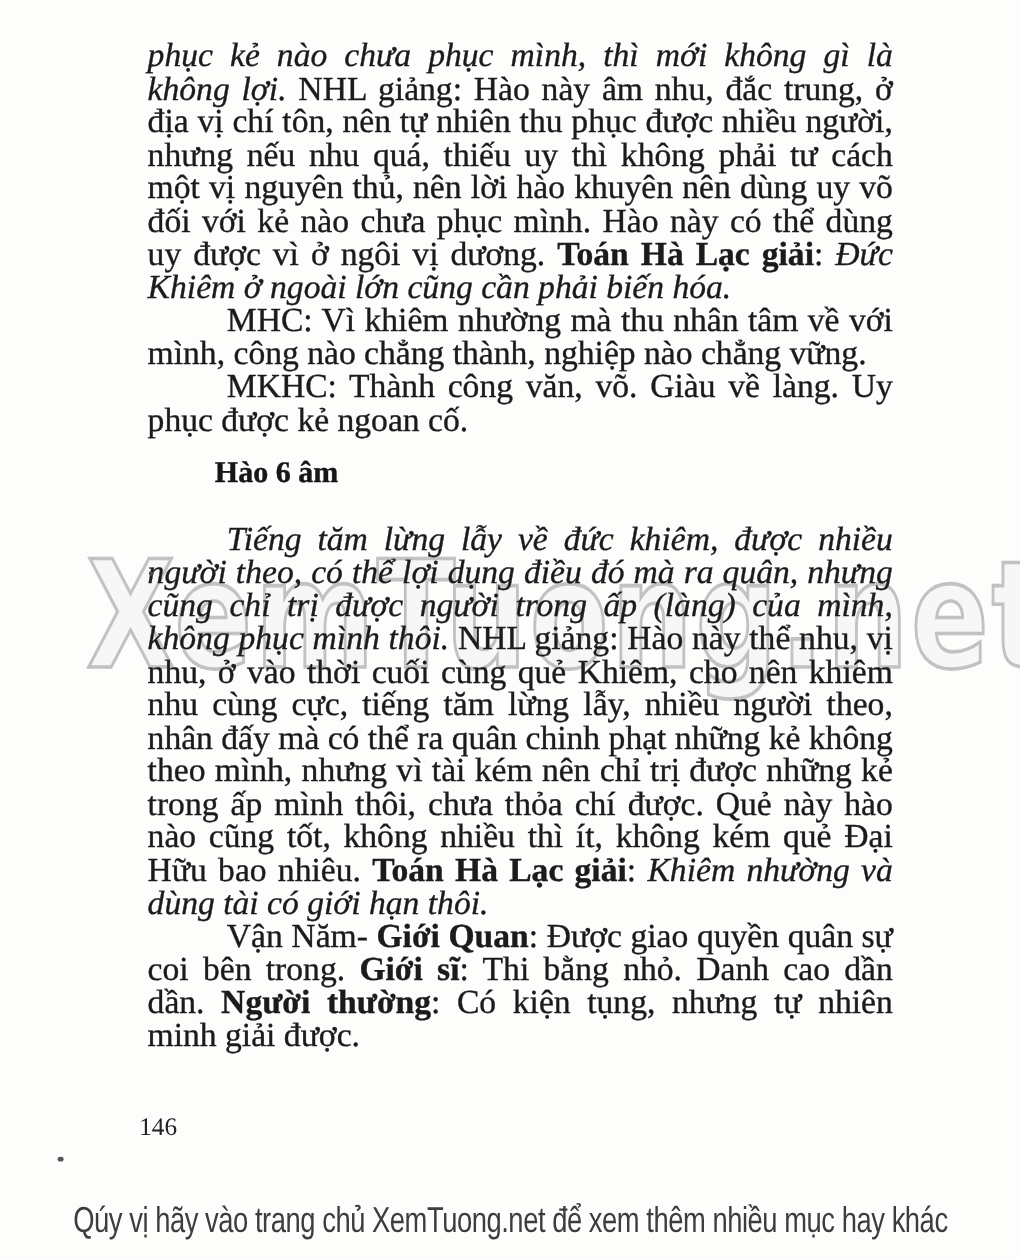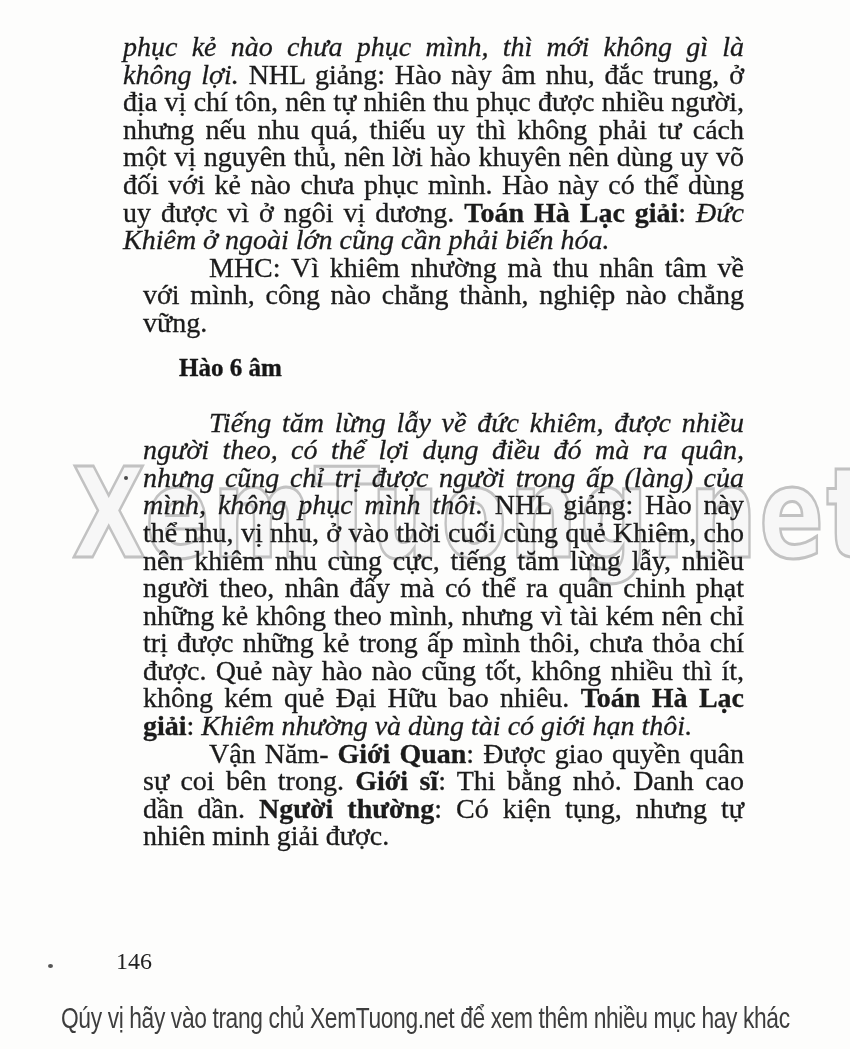--- a/index.html
+++ b/index.html
@@ -15,21 +15,21 @@
     position:absolute;left:123px;top:33px;width:621px;z-index:2;
   }
   .para{
     margin:0;
     font-size:28px;
     line-height:27.6px;
     color:#1b1b1b;
     text-align:justify;
     -webkit-text-stroke:0.3px #1b1b1b;
   }
-  .para.indent{text-indent:66px;margin-left:20px;}
+  .para.indent{text-indent:66px;}
   .b{font-weight:bold;}
   .i{font-style:italic;}
   .heading{
     margin:17px 0 27px 56px;
     text-align:left;
     font-size:25px;
     font-weight:bold;
     color:#161616;
     -webkit-text-stroke:0.35px #161616;
   }
@@ -38,22 +38,22 @@
     position:absolute;left:72px;top:448px;z-index:1;
     font-family:"DejaVu Sans",sans-serif;
     font-weight:bold;
     font-size:124px;line-height:1.08;
     letter-spacing:3px;white-space:nowrap;
     color:#f7f7f7;
     -webkit-text-stroke:3px #c2c2c2;
     transform:scaleX(0.77);transform-origin:left top;
   }
   .pagenum{
-    position:absolute;left:116px;top:948px;z-index:2;
-    font-size:24px;color:#222222;
+    position:absolute;left:116px;top:927px;z-index:2;
+    font-size:21px;color:#222222;
   }
   .footer{
     position:absolute;left:61px;top:1001px;z-index:4;
     font-family:"Liberation Sans","DejaVu Sans",sans-serif;
     font-size:30px;color:#3d3d3d;letter-spacing:-0.5px;
     white-space:nowrap;
     transform:scaleX(0.76);transform-origin:left top;
   }
   .footer .brand{color:#3d3d3d;}
   
@@ -65,20 +65,21 @@
 <body>
 
 <div class="page">
 
   <div class="watermark">XemTuong.net</div>
 
   <div class="column">
     <div>
         <p class="para"><span class="i">phục kẻ nào chưa phục mình, thì mới không gì là không lợi. </span><span>NHL giảng: Hào này âm nhu, đắc trung, ở địa vị chí tôn, nên tự nhiên thu phục được nhiều người, nhưng nếu nhu quá, thiếu uy thì không phải tư cách một vị nguyên thủ, nên lời hào khuyên nên dùng uy võ đối với kẻ nào chưa phục mình. Hào này có thể dùng uy được vì ở ngôi vị dương. </span><span class="b">Toán Hà Lạc giải</span><span>: </span><span class="i">Đức Khiêm ở ngoài lớn cũng cần phải biến hóa.</span></p>
         <p class="para indent"><span>MHC: Vì khiêm nhường mà thu nhân tâm về với mình, công nào chẳng thành, nghiệp nào chẳng vững.</span></p>
+        <p class="para indent"><span>MKHC: Thành công văn, võ. Giàu về làng. Uy phục được kẻ ngoan cố.</span></p>
       </div>
 
     <h2 class="heading">Hào 6 âm</h2>
 
     <div>
         <p class="para indent"><span class="i">Tiếng tăm lừng lẫy về đức khiêm, được nhiều người theo, có thể lợi dụng điều đó mà ra quân, nhưng cũng chỉ trị được người trong ấp (làng) của mình, không phục mình thôi. </span><span>NHL giảng: Hào này thể nhu, vị nhu, ở vào thời cuối cùng quẻ Khiêm, cho nên khiêm nhu cùng cực, tiếng tăm lừng lẫy, nhiều người theo, nhân đấy mà có thể ra quân chinh phạt những kẻ không theo mình, nhưng vì tài kém nên chỉ trị được những kẻ trong ấp mình thôi, chưa thỏa chí được. Quẻ này hào nào cũng tốt, không nhiều thì ít, không kém quẻ Đại Hữu bao nhiêu. </span><span class="b">Toán Hà Lạc giải</span><span>: </span><span class="i">Khiêm nhường và dùng tài có giới hạn thôi.</span></p>
         <p class="para indent"><span>Vận Năm- </span><span class="b">Giới Quan</span><span>: Được giao quyền quân sự coi bên trong. </span><span class="b">Giới sĩ</span><span>: Thi bằng nhỏ. Danh cao dần dần. </span><span class="b">Người thường</span><span>: Có kiện tụng, nhưng tự nhiên minh giải được.</span></p>
       </div>
   </div>
 

